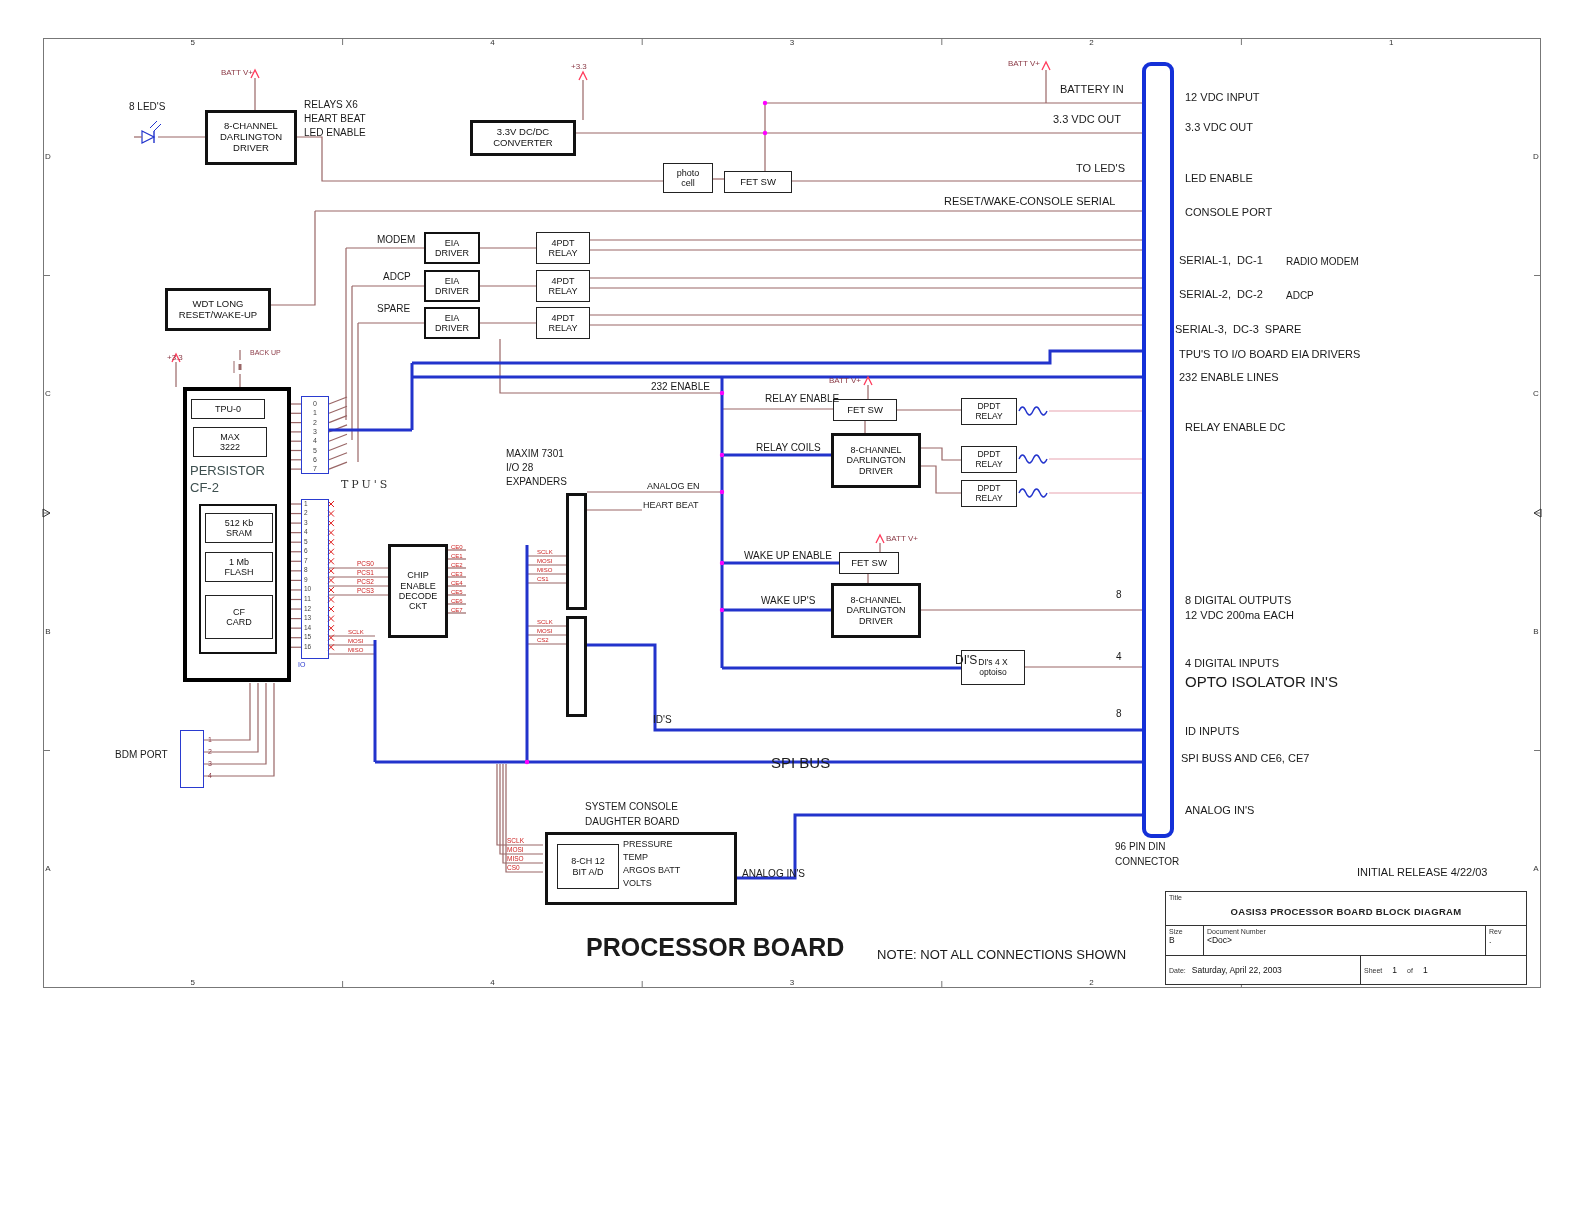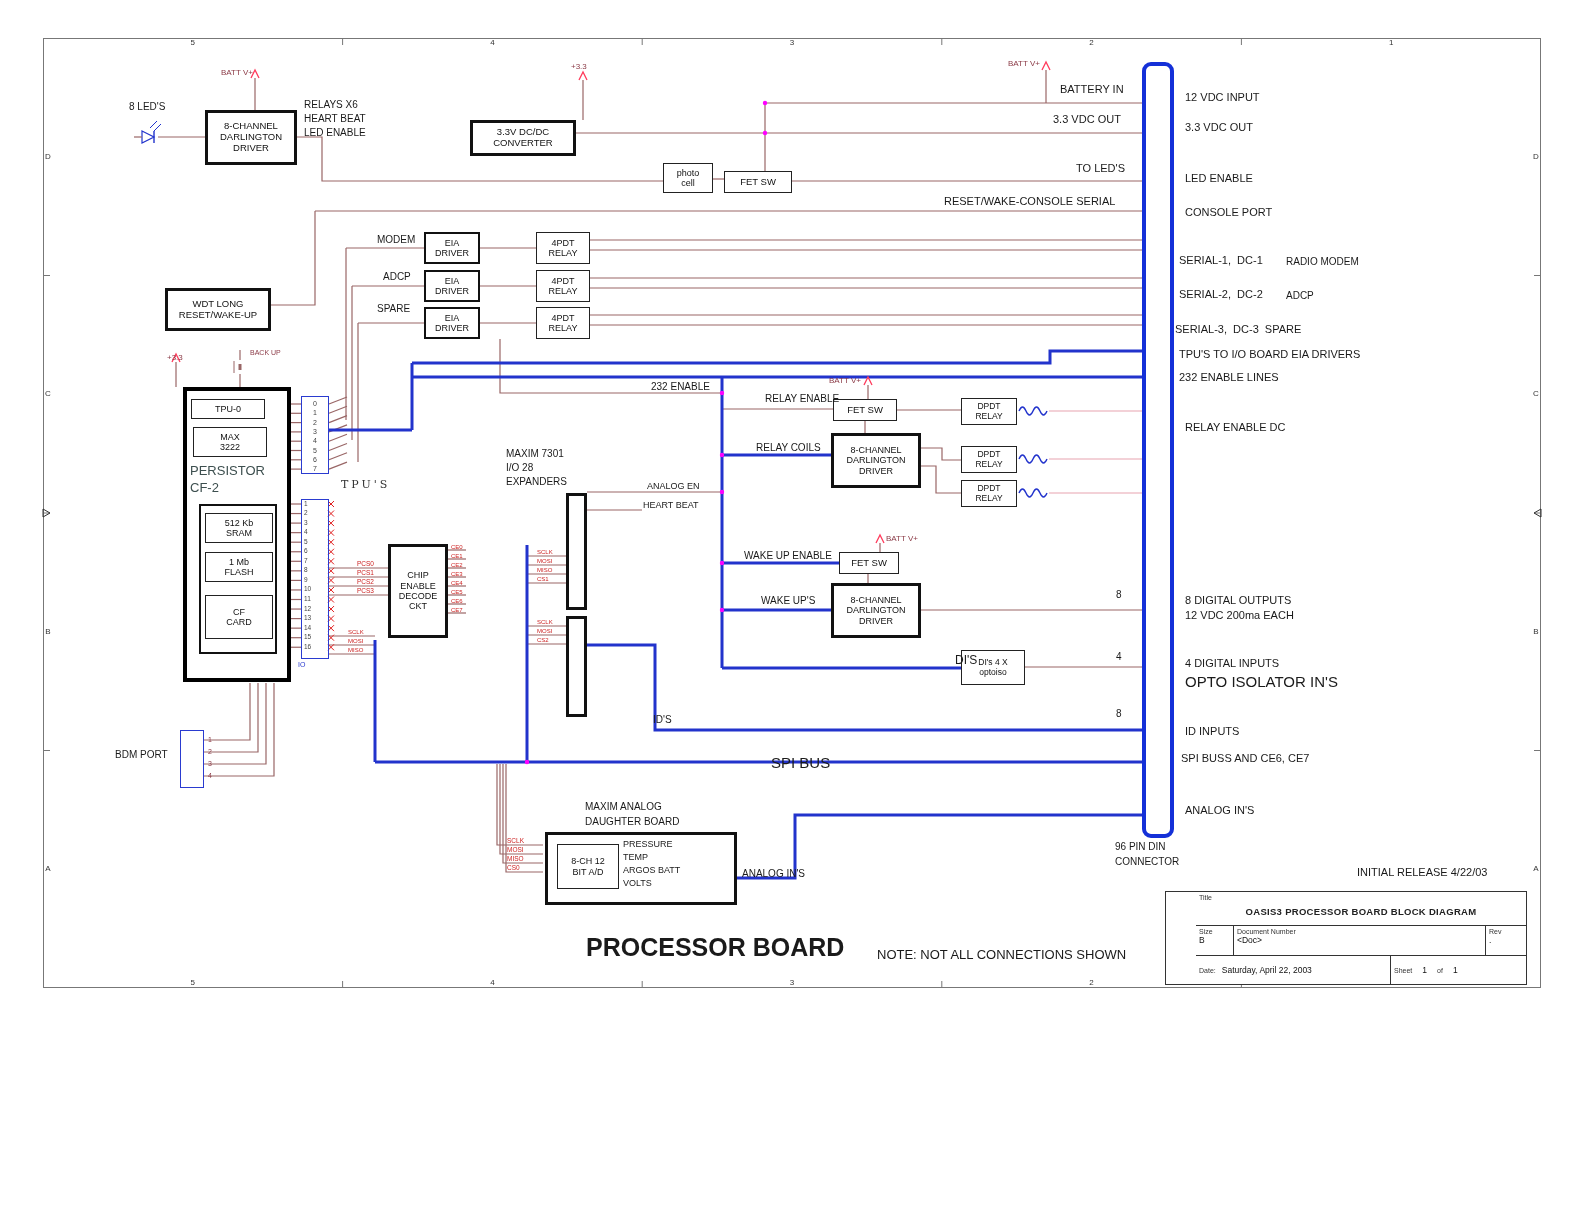--- a/index.html
+++ b/index.html
@@ -15,21 +15,21 @@
   .s-t2{border:2px solid #111;}
   .s-t3{border:3px solid #111;}
   .s-t5{border:4px solid #000;background:transparent;}
   .s-blue{border:1px solid #2a3bd0;background:transparent;}
   .s-conn{border:4px solid #1430d8;border-radius:9px;background:#fff;}
   .lbl{position:absolute;white-space:pre;z-index:3;color:#1a1a1a;line-height:1;}
   .pin{position:absolute;z-index:3;line-height:1;white-space:nowrap;}
   .zone{position:absolute;font-size:8px;color:#333;z-index:3;line-height:1;}
   .tb{position:absolute;left:1165px;top:891px;width:362px;height:94px;
       border:1px solid #333;box-sizing:border-box;background:#fff;z-index:4;
-      color:#222;padding-left:30px;}
+      color:#222;}
   .tb-row1{position:relative;height:34px;border-bottom:1px solid #333;box-sizing:border-box;}
   .tb-tag{font-size:7px;color:#333;}
   .tb-row1 .tb-tag{position:absolute;left:3px;top:2px;}
   .tb-title{position:absolute;left:0;right:0;top:14px;text-align:center;
             font-size:9.5px;font-weight:bold;letter-spacing:.3px;}
   .tb-row2{display:flex;height:30px;border-bottom:1px solid #333;box-sizing:border-box;}
   .tb-row3{display:flex;height:28px;box-sizing:border-box;}
   .tb-cell{box-sizing:border-box;padding:2px 3px;display:flex;flex-direction:column;}
   .tb-size{flex:0 0 38px;border-right:1px solid #333;}
   .tb-doc{flex:1;border-right:1px solid #333;}
@@ -402,21 +402,21 @@
       <span class="lbl" style="left: 744px; top: 551px; font-size: 10px;">WAKE UP ENABLE</span>
       <span class="lbl" style="left: 886px; top: 535px; font-size: 8px; color: rgb(139, 58, 70);">BATT V+</span>
       <span class="lbl" style="left: 761px; top: 596px; font-size: 10px;">WAKE UP'S</span>
       <span class="lbl" style="left: 931px; top: 654px; font-size: 12px; padding-left: 24px;">DI'S</span>
       <span class="lbl" style="left: 653px; top: 715px; font-size: 10px;">ID'S</span>
       <span class="lbl" style="left: 771px; top: 755px; font-size: 15px;">SPI BUS</span>
       <span class="lbl" style="left: 1116px; top: 590px; font-size: 10px;">8</span>
       <span class="lbl" style="left: 1116px; top: 652px; font-size: 10px;">4</span>
       <span class="lbl" style="left: 1116px; top: 709px; font-size: 10px;">8</span>
       <span class="lbl" style="left: 115px; top: 750px; font-size: 10px;">BDM PORT</span>
-      <span class="lbl" style="left: 585px; top: 802px; font-size: 10px;">MAXIM ANALOG</span>
+      <span class="lbl" style="left: 585px; top: 802px; font-size: 10px;">SYSTEM CONSOLE</span>
       <span class="lbl" style="left: 585px; top: 817px; font-size: 10px;">DAUGHTER BOARD</span>
       <span class="lbl" style="left: 742px; top: 869px; font-size: 10px;">ANALOG IN'S</span>
       <span class="lbl" style="left: 1115px; top: 842px; font-size: 10px;">96 PIN DIN</span>
       <span class="lbl" style="left: 1115px; top: 857px; font-size: 10px;">CONNECTOR</span>
       <span class="lbl" style="left: 1357px; top: 867px; font-size: 11px;">INITIAL RELEASE 4/22/03</span>
       <span class="lbl" style="left: 586px; top: 935px; font-size: 25px; font-weight: bold;">PROCESSOR BOARD</span>
       <span class="lbl" style="left: 877px; top: 948px; font-size: 13px;">NOTE: NOT ALL CONNECTIONS SHOWN</span>
       <span class="lbl" style="left: 250px; top: 349px; font-size: 7px; color: rgb(139, 58, 70);">BACK UP</span>
       <span class="lbl" style="left: 167px; top: 354px; font-size: 8px; color: rgb(139, 58, 70);">+3.3</span>
       <span class="lbl" style="left: 298px; top: 661px; font-size: 7px; color: rgb(42, 59, 208);">IO</span>

